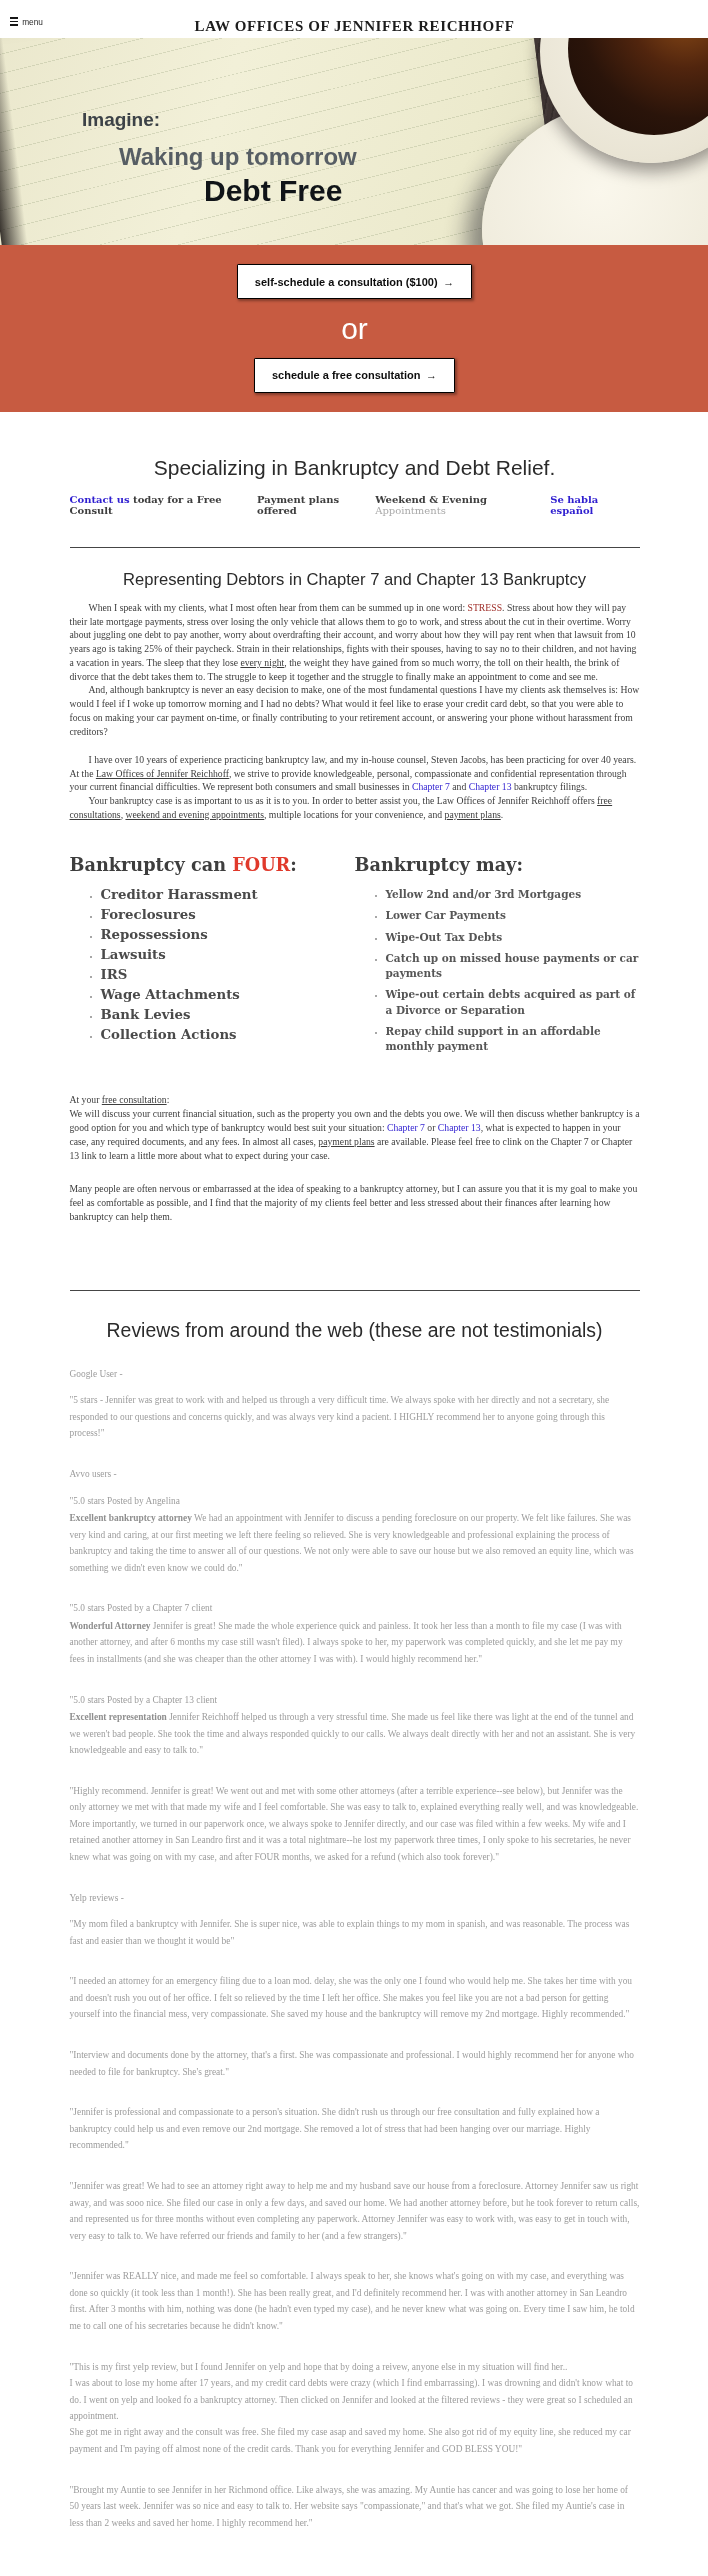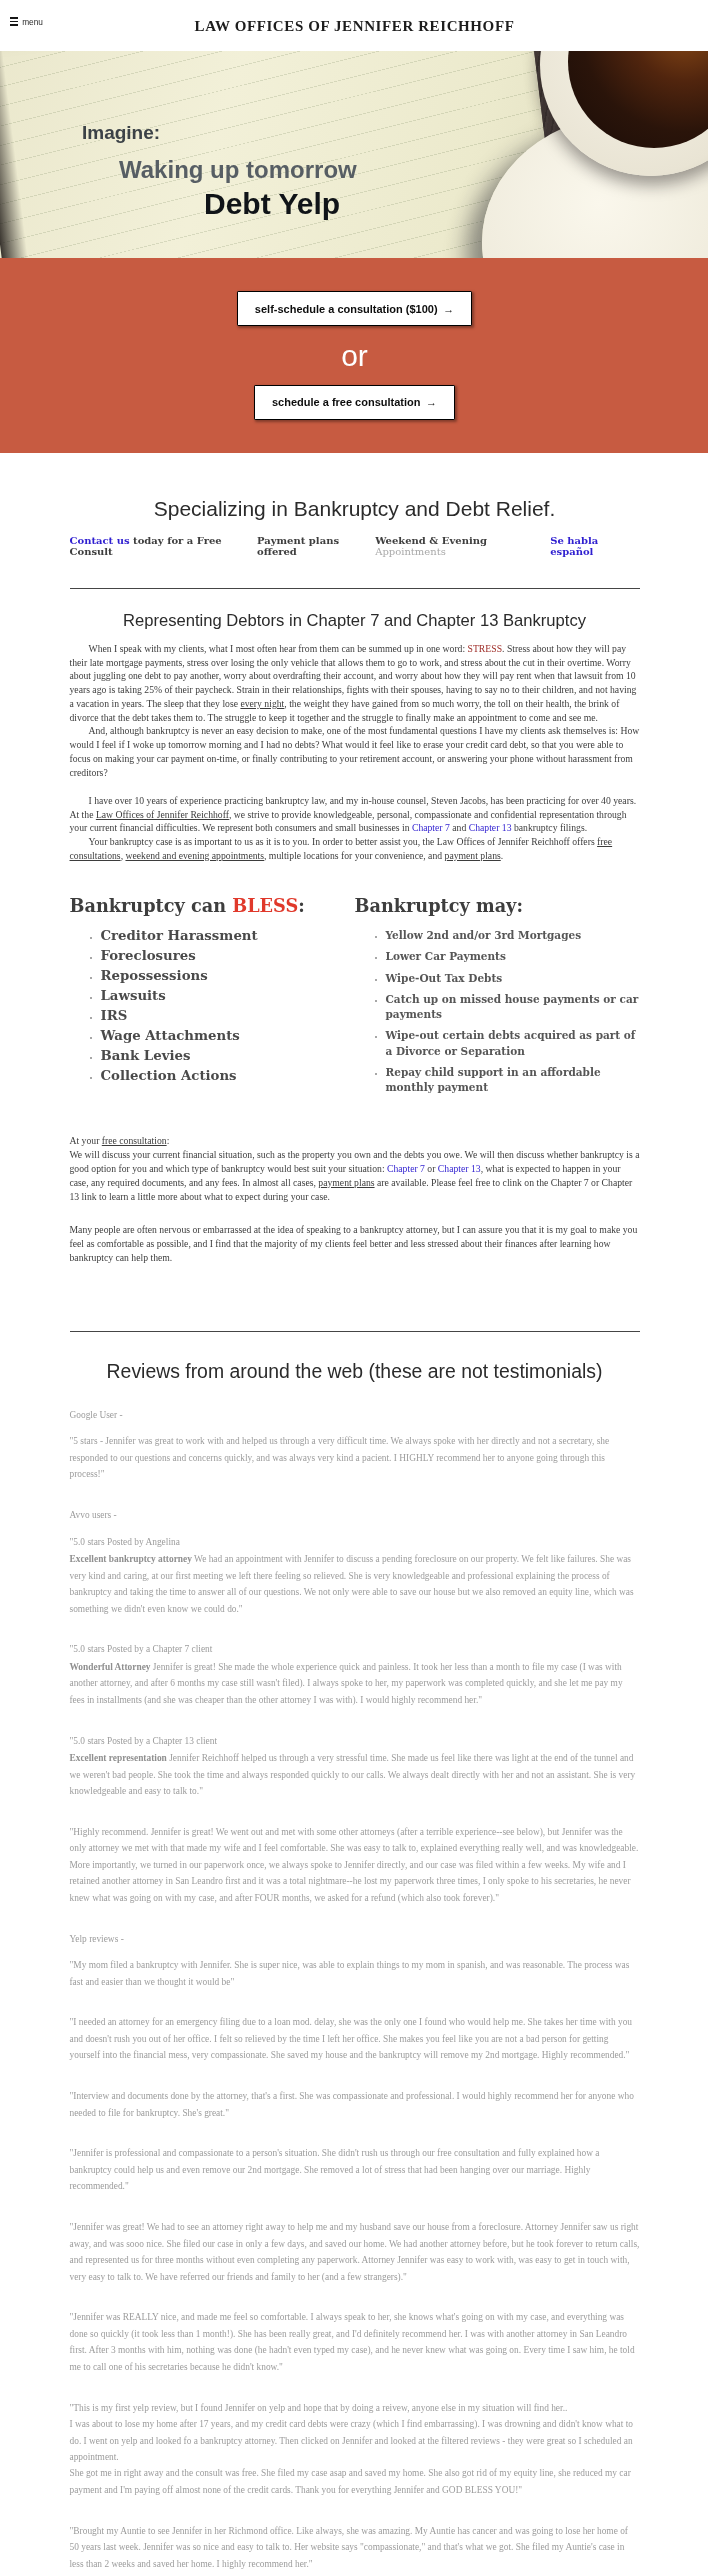--- a/index.html
+++ b/index.html
@@ -1,20 +1,20 @@
 <!DOCTYPE html>
 <html style="font-size:8.9px"><head>
 <meta charset="utf-8">
 <style>
   * { margin:0; padding:0; box-sizing:border-box; }
   html,body { background:#ffffff; }
   body { width:709px; margin:0 auto; font-family:"Liberation Sans", sans-serif; }
 
   
-  .site-header { position:relative; height:51px; background:#fff; }
+  .site-header { position:relative; height:38px; background:#fff; }
   .menu-btn { position:absolute; left:10px; top:16.6px; display:flex; align-items:center; gap:3.9px; cursor:pointer; }
   .hamburger { display:flex; flex-direction:column; gap:1.7px; }
   .hamburger span { display:block; width:8.3px; height:1.7px; background:#161616; }
   .menu-btn em { font-style:normal; font-size:8.3px; color:#2b2b2b; }
   .site-title { text-align:center; padding-top:17.7px; font-family:"Liberation Serif", serif; font-size:15px; letter-spacing:0.6px; color:#1d1d1d; font-weight:600; }
 
   
   .hero { position:relative; height:207px; overflow:hidden;
     background:linear-gradient(100deg,#3c3137 0%,#5d4f4b 28%,#6e6058 52%,#544845 78%,#3a3234 100%); }
   .hero .wood { position:absolute; inset:0;
@@ -36,21 +36,21 @@
     background:radial-gradient(circle at 45% 45%, #f6f2e6 0%, #e9e4d4 70%, #cfc8b4 100%);
     box-shadow:0 8.9px 15.5px rgba(20,15,15,.4); }
   .hero .coffee { position:absolute; right:-30.5px; top:-75px; width:172px; height:172px; border-radius:50%;
     background:radial-gradient(circle at 68% 30%, #8a4a16 0%, #51250e 32%, #2a140a 62%, #190c07 100%); }
   .hero-text { position:absolute; inset:0; }
   .hero-line1 { position:absolute; left:82px; top:71px; font-size:19px; font-weight:bold; color:#3c4247; }
   .hero-line2 { position:absolute; left:119px; top:105px; font-size:24px; font-weight:bold; color:#575e64; }
   .hero-line3 { position:absolute; left:204px; top:136px; font-size:30px; font-weight:bold; color:#101418; }
 
   
-  .cta { height:195px; background:#c75b41; display:flex; flex-direction:column; align-items:center; justify-content:center; }
+  .cta { height:167px; background:#c75b41; display:flex; flex-direction:column; align-items:center; justify-content:center; }
   .cta-btn { background:#fff; border:0.6px solid #000; border-radius:1.1px; padding:10.5px 16.6px;
     font-family:"Liberation Sans", sans-serif; font-size:11px; font-weight:bold; color:#0d0d0d;
     box-shadow:1.1px 1.7px 2.8px rgba(0,0,0,.35); cursor:pointer; }
   .cta-btn .arr { margin-left:5.5px; font-weight:normal; }
   .cta-or { color:#fff; font-size:30px; font-weight:300; line-height:1; margin:14.4px 0; }
 
   
   .main { width:570px; margin:0 auto; padding-top:15.5px; }
   .h-light { font-family:"Liberation Sans", sans-serif; font-weight:300; color:#2b2b2b; text-align:center; }
   .h-specializing { font-size:21px; margin-top:28px; }
@@ -107,21 +107,21 @@
   <div class="wood"></div>
   <div class="shadow-wedge"></div>
   <div class="page"></div>
   <div class="spine"></div>
   <div class="saucer"></div>
   <div class="cup"></div>
   <div class="coffee"></div>
   <div class="hero-text">
     <div class="hero-line1">Imagine:</div>
     <div class="hero-line2">Waking up tomorrow</div>
-    <div class="hero-line3">Debt Yelp</div>
+    <div class="hero-line3">Debt Free</div>
   </div>
 </div>
 
 <div class="cta">
   <button class="cta-btn">
     <span>self-schedule a consultation ($100)</span><span class="arr">→</span>
   </button>
   <div class="cta-or">or</div>
   <button class="cta-btn">
     <span>schedule a free consultation</span><span class="arr">→</span>
@@ -157,21 +157,21 @@
     <span>I have over 10 years of experience practicing bankruptcy law, and my in-house counsel, Steven Jacobs, has been practicing for over 40 years. At the </span><a class="u-dark">Law Offices of Jennifer Reichhoff</a><span>, we strive to provide knowledgeable, personal, compassionate and confidential representation through your current financial difficulties. We represent both consumers and small businesses in </span><a class="p-link">Chapter 7</a><span> and </span><a class="p-link">Chapter 13</a><span> bankruptcy filings.</span>
   </p>
 
   <p class="copy nogap indent">
     <span>Your bankruptcy case is as important to us as it is to you. In order to better assist you, the Law Offices of Jennifer Reichhoff offers </span><a class="u-dark">free consultations</a><span>, </span><a class="u-dark">weekend and evening appointments</a><span>, multiple locations for your convenience, and </span><a class="u-dark">payment plans</a><span>.</span>
   </p>
 
   <div class="lists">
     <div class="col">
       <div class="list-title">
-        <span>Bankruptcy can </span><span class="stop-red">BLESS</span><span>:</span>
+        <span>Bankruptcy can </span><span class="stop-red">FOUR</span><span>:</span>
       </div>
       <ul class="stop-list">
         <li>Creditor Harassment</li>
         <li>Foreclosures</li>
         <li>Repossessions</li>
         <li>Lawsuits</li>
         <li>IRS</li>
         <li>Wage Attachments</li>
         <li>Bank Levies</li>
         <li>Collection Actions</li>

